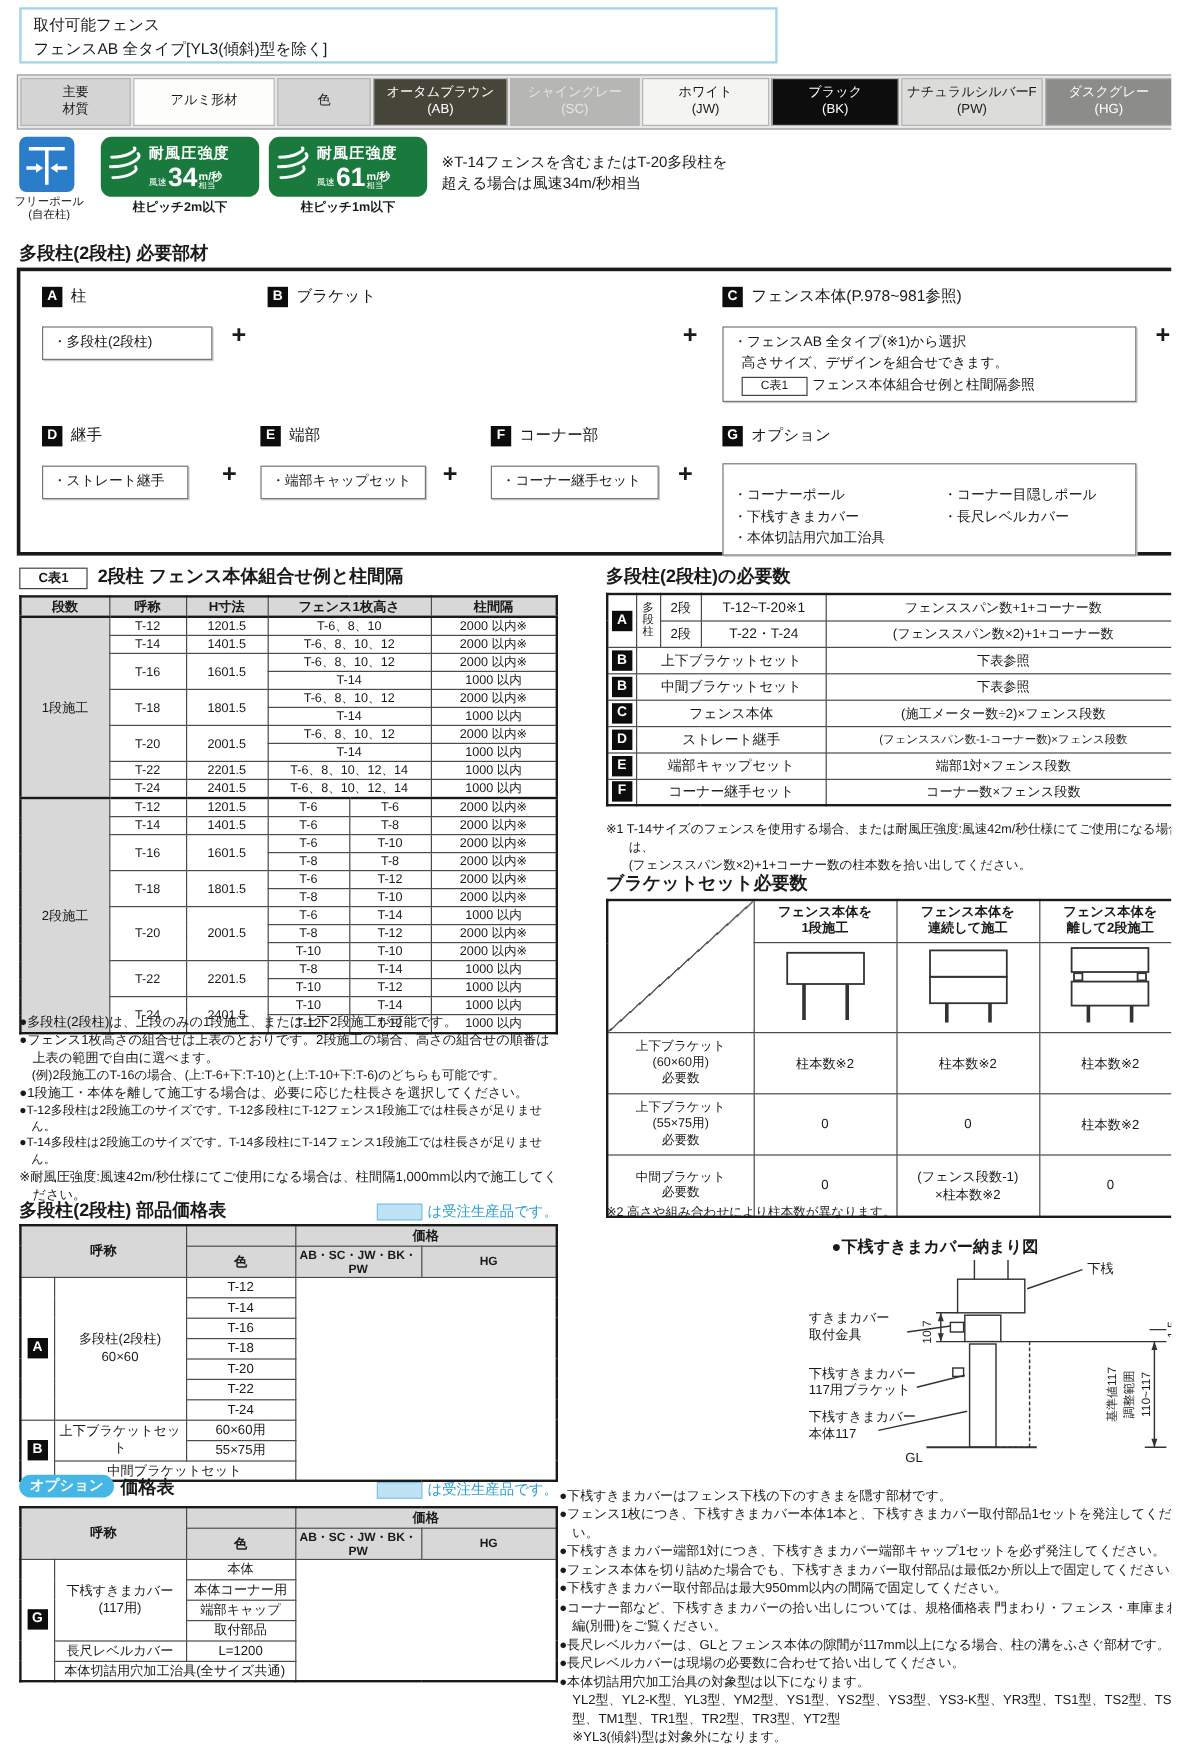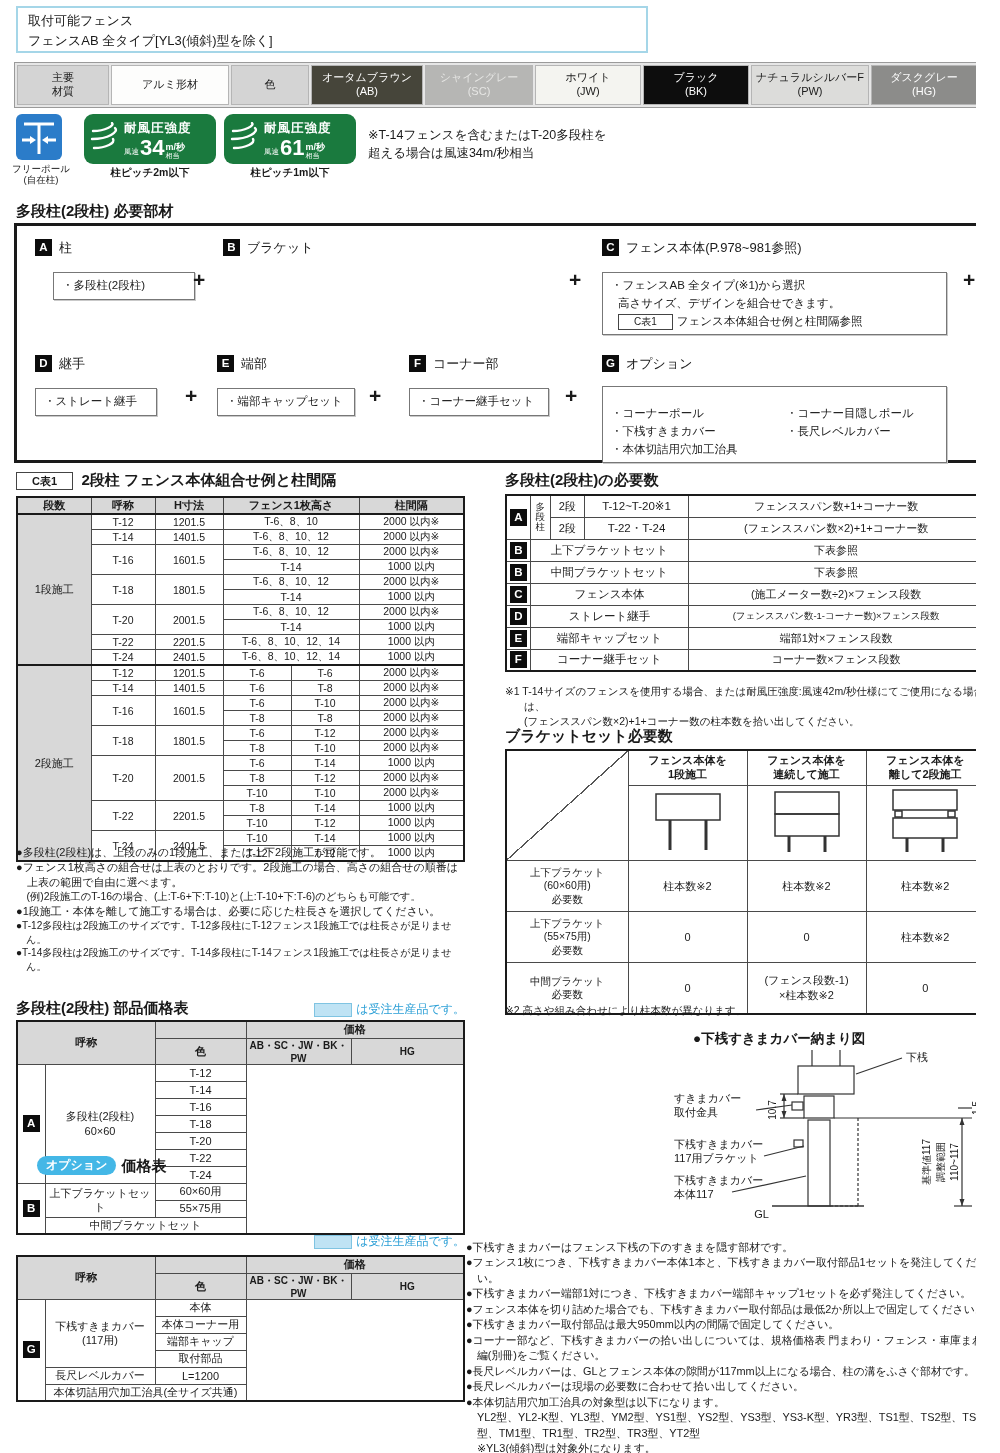--- a/index.html
+++ b/index.html
@@ -193,21 +193,21 @@
   <div class="abs windnote pre">※T-14フェンスを含むまたはT-20多段柱を
 超える場合は風速34m/秒相当</div>
 
   <div class="abs h1" style="left:16px;top:202px;">多段柱(2段柱) 必要部材</div>
 
   <div class="abs pbox">
 
     <div class="abs" style="left:18px;top:12px;">
       <span class="pkey">A</span><span class="pgname">柱</span>
     </div>
-    <div class="abs ibox" style="left:36px;top:46px;width:142px;">・多段柱(2段柱)</div>
+    <div class="abs ibox" style="left:18px;top:46px;width:142px;">・多段柱(2段柱)</div>
     <div class="abs plus" style="left:176px;top:42px;">+</div>
 
     <div class="abs" style="left:206px;top:12px;">
       <span class="pkey">B</span><span class="pgname">ブラケット</span>
     </div>
     <div class="abs plus" style="left:552px;top:42px;">+</div>
 
     <div class="abs" style="left:585px;top:12px;">
       <span class="pkey">C</span><span class="pgname">フェンス本体(P.978~981参照)</span>
     </div>
@@ -412,20 +412,21 @@
   </tbody>
     </table>
 
   <div class="abs notes">
     <div>●多段柱(2段柱)は、上段のみの1段施工、または上下2段施工が可能です。</div>
     <div>●フェンス1枚高さの組合せは上表のとおりです。2段施工の場合、高さの組合せの順番は上表の範囲で自由に選べます。</div>
     <div class="ind">(例)2段施工のT-16の場合、(上:T-6+下:T-10)と(上:T-10+下:T-6)のどちらも可能です。</div>
     <div>●1段施工・本体を離して施工する場合は、必要に応じた柱長さを選択してください。</div>
     <div class="fit">●T-12多段柱は2段施工のサイズです。T-12多段柱にT-12フェンス1段施工では柱長さが足りません。</div>
     <div class="fit">●T-14多段柱は2段施工のサイズです。T-14多段柱にT-14フェンス1段施工では柱長さが足りません。</div>
+    <div>※耐風圧強度:風速42m/秒仕様にてご使用になる場合は、柱間隔1,000mm以内で施工してください。</div>
   </div>
 
   <div class="abs h1" style="left:505px;top:471px;">多段柱(2段柱)の必要数</div>
   <table class="abs tb ntab">
     <colgroup>
         <col style="width:24px">
         <col style="width:20px">
         <col style="width:34px">
         <col style="width:104px">
         <col style="width:294px">
@@ -623,21 +624,21 @@
     </tr>
     <tr>
           <td>55×75用</td>
         </tr>
     <tr>
           <td colspan="2">中間ブラケットセット</td>
         </tr>
   </tbody>
     </table>
 
-  <div class="abs" style="left:16px;top:1156px;margin-left:21px;">
+  <div class="abs" style="left:16px;top:1229px;">
     <span class="optpill">オプション</span><span class="h1">価格表</span>
   </div>
   <div class="abs legend" style="left:288px;top:1233px;width:177px;">
     <span class="sw"></span>
       <span>は受注生産品です。</span>
   </div>
   <table class="abs tb prtab" style="left:16px;top:1255px;">
     <colgroup>
         <col style="width:28px">
         <col style="width:110px">

